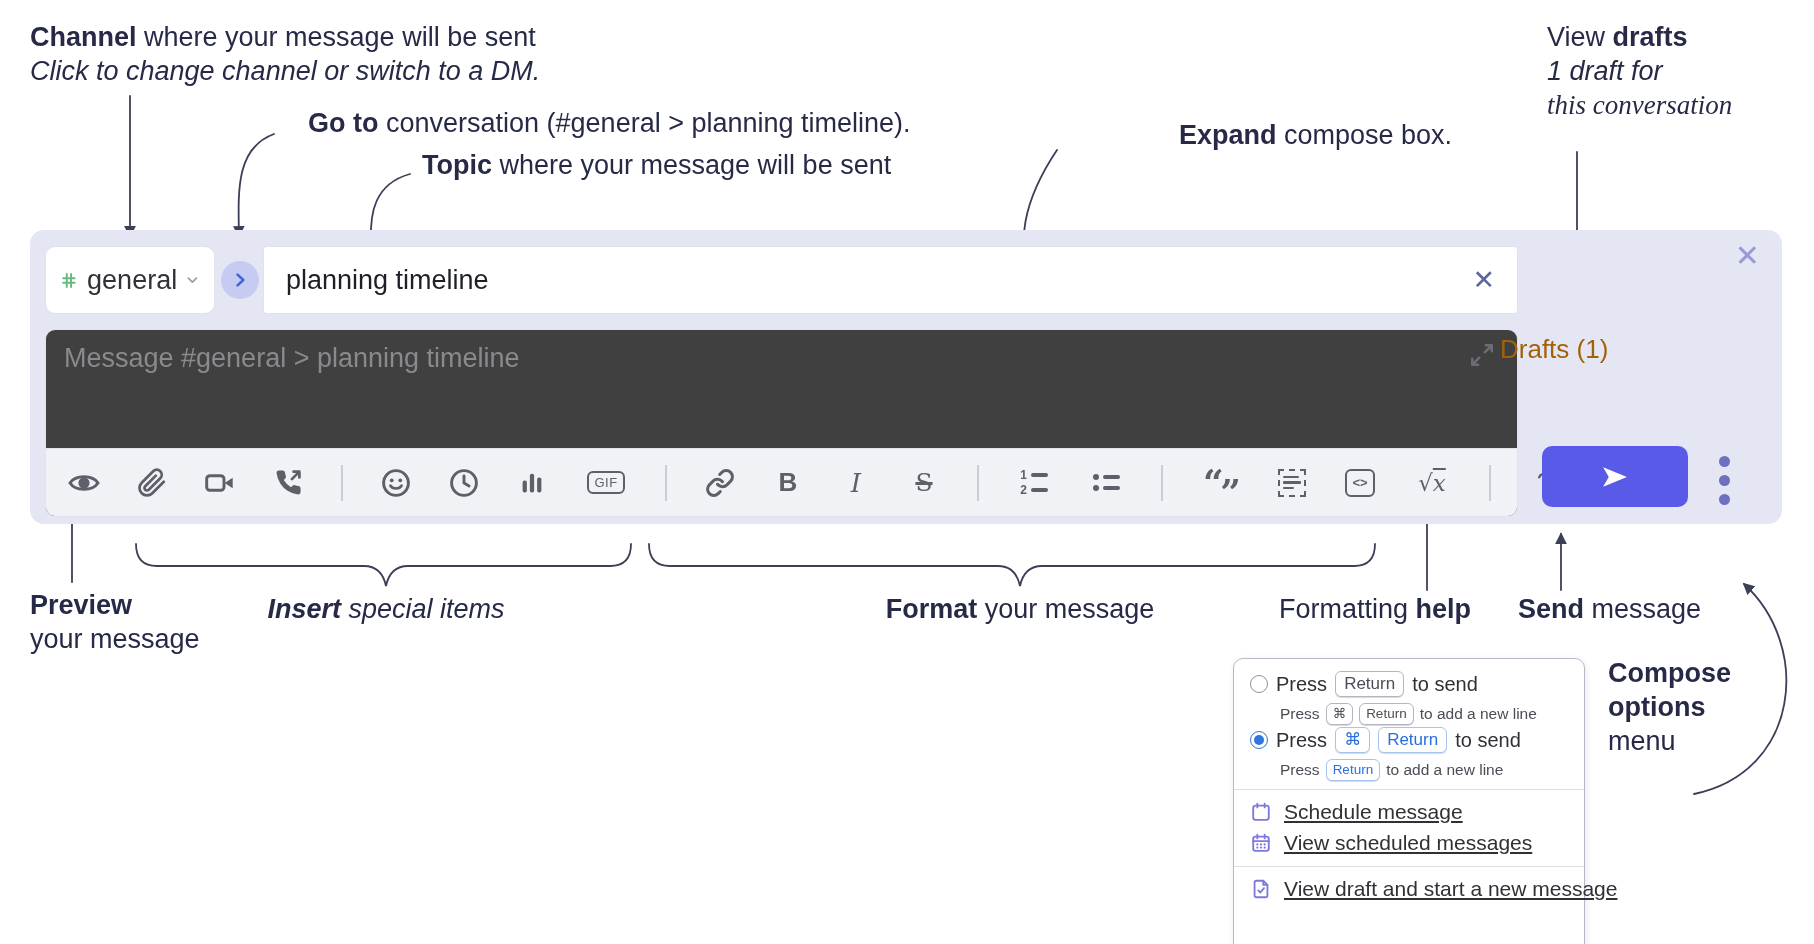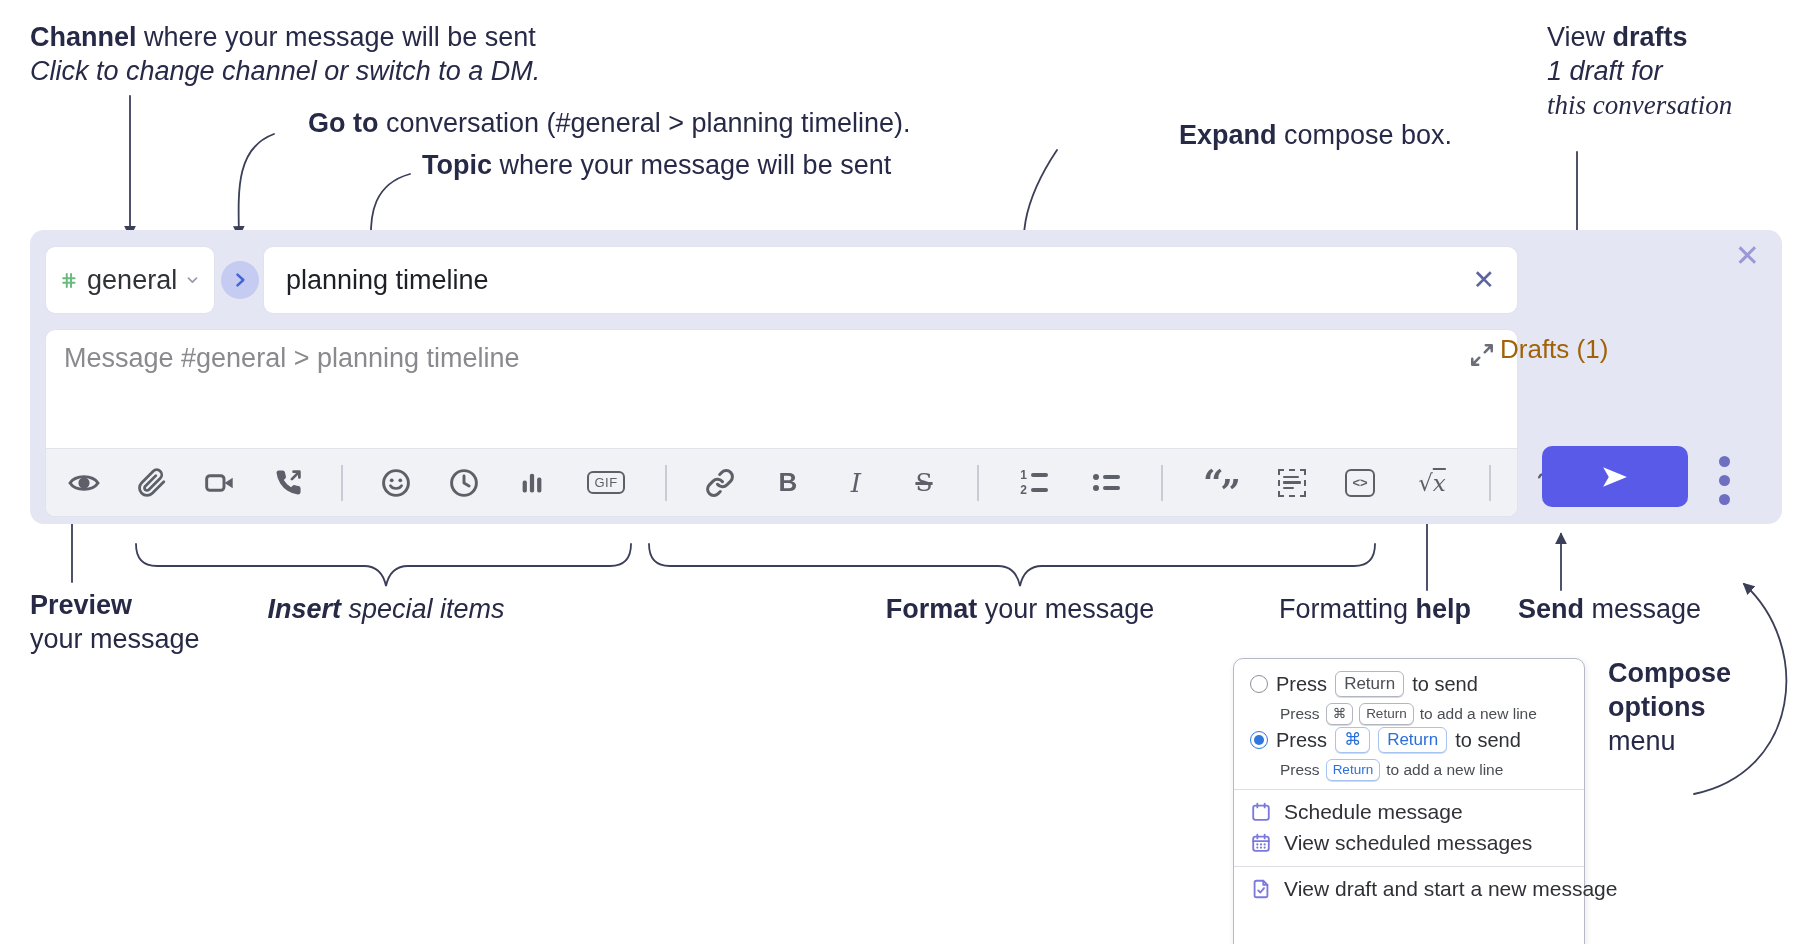--- a/index.html
+++ b/index.html
@@ -19,26 +19,26 @@
   
   #compose { position:absolute; left:30px; top:230px; width:1752px; height:294px;
              background:#e4e6f3; border-radius:14px; }
   .channel-select { position:absolute; left:16px; top:17px; width:168px; height:66px;
     background:#fff; border-radius:9px; display:flex; align-items:center; padding:0 14px;
     box-shadow:0 0 0 1px #e0e2ee; cursor:pointer; }
   .channel-name { font-size:27px; color:#303238; margin:0 8px 0 10px; flex:1; }
   .goto-btn { position:absolute; left:191px; top:31px; width:38px; height:38px; border-radius:50%;
     background:#c6cbf1; display:flex; align-items:center; justify-content:center; cursor:pointer; }
   .topic-input { position:absolute; left:234px; top:17px; width:1253px; height:66px;
-    background:#fff; border-radius:9px; display:flex; align-items:center; padding:0 22px;
+    background:#fff; border-radius:3px; display:flex; align-items:center; padding:0 22px;
     font-size:27px; color:#1e2025; box-shadow:0 0 0 1px #e0e2ee; }
   .topic-clear { margin-left:auto; font-size:27px; color:#5d64a0; cursor:pointer; line-height:1; }
 
   .message-box { position:absolute; left:16px; top:100px; width:1471px; height:186px;
-    background:#ffffff; border-radius:9px; box-shadow:0 0 0 1px #e0e2ee; }
+    background:#404040; border-radius:9px; box-shadow:0 0 0 1px #e0e2ee; }
   .placeholder { position:absolute; left:18px; top:13px; font-size:27px; color:#8a8a8e; }
   .expand-btn { position:absolute; right:22px; top:12px; cursor:pointer; }
 
   .toolbar { position:absolute; left:0; bottom:0; width:100%; height:68px; background:#f1f2f6;
     border-top:1px solid #e2e4ec; border-radius:0 0 9px 9px; display:flex; align-items:center;
     padding-left:22px; gap:36px; }
   .tb-icon { width:32px; height:32px; flex:none; display:flex; align-items:center; justify-content:center;
     color:#5d6068; cursor:pointer; position:relative; }
   .tb-divider { width:2px; height:36px; background:#c9cbd5; flex:none; margin:0 1px; }
   .glyph-b { font-size:26px; font-weight:700; }
@@ -79,21 +79,21 @@
     font-size:15.5px; color:#4a4d53; }
   kbd { display:inline-block; border:1px solid #b3b6c0; border-radius:6px; padding:0 8px; background:#fff;
     color:#4c4f57; font-size:17px; line-height:24px; font-family:"Liberation Sans", sans-serif;
     box-shadow:0 1px 0 #d8dae0; }
   kbd.sm { font-size:13.5px; line-height:20px; padding:0 6px; }
   kbd.blue { border-color:#a5c4f2; color:#2b6fdb; }
   .radio { width:18px; height:18px; border-radius:50%; border:1.6px solid #8d9099; flex:none; cursor:pointer; }
   .radio.sel { border-color:#2f77dd; display:flex; align-items:center; justify-content:center; }
   .radio.sel i { width:10px; height:10px; border-radius:50%; background:#2f77dd; }
   .pdivider { position:absolute; left:0; width:100%; height:1px; background:#dcdee6; }
-  .pitem { position:absolute; left:16px; display:flex; align-items:center; gap:12px; font-size:21px; color:#2f3136; cursor:pointer; white-space:nowrap; }
+  .pitem { position:absolute; left:16px; display:flex; align-items:center; gap:12px; font-size:21px; color:#2f3136; cursor:pointer; white-space:nowrap;text-decoration:underline; }
 
   .co-label { position:absolute; left:1608px; top:656px; font-size:27px; line-height:34px; }
 </style>
 </head>
 <body>
 
 <svg class="overlay">
   <defs>
     <marker id="ah" viewBox="0 0 10 10" refX="8.5" refY="5" markerWidth="6.5" markerHeight="6.5" orient="auto-start-reverse">
       <path d="M0 0 L10 5 L0 10 z" fill="#3c3f58"></path>

